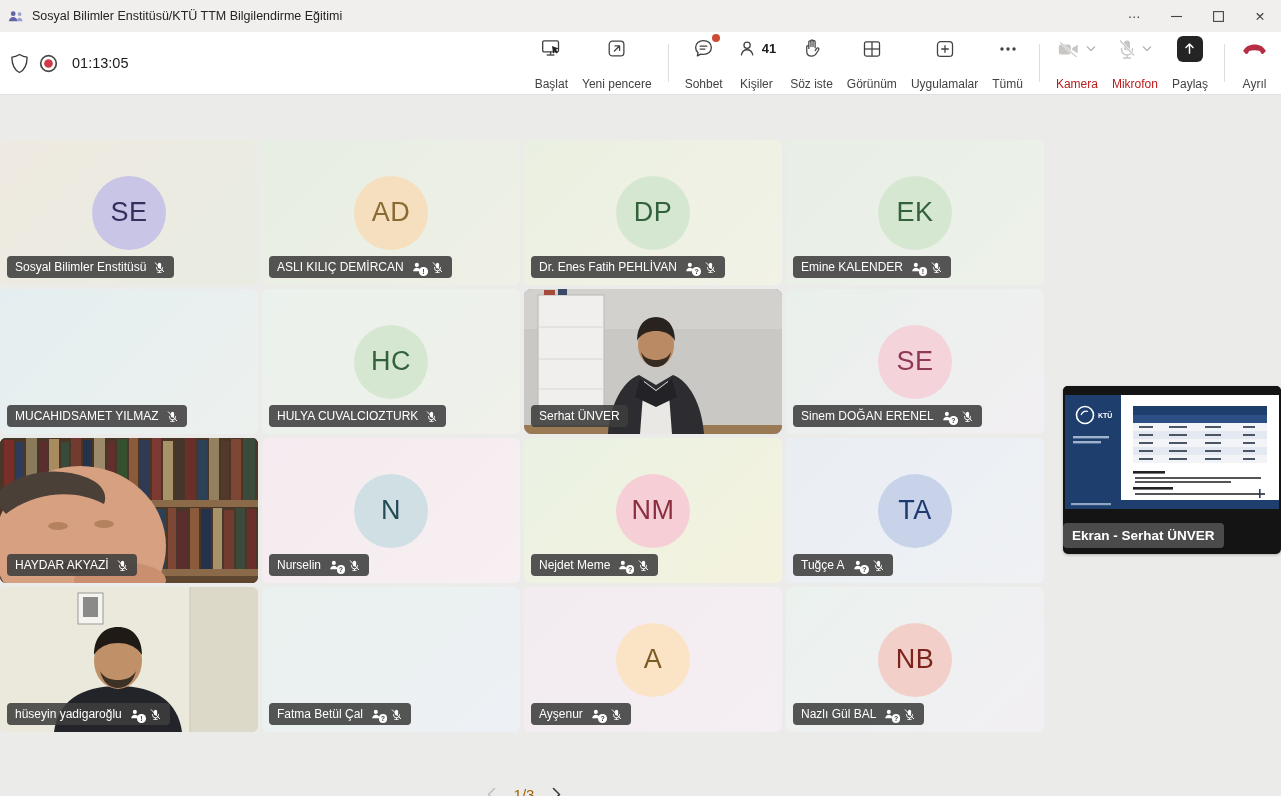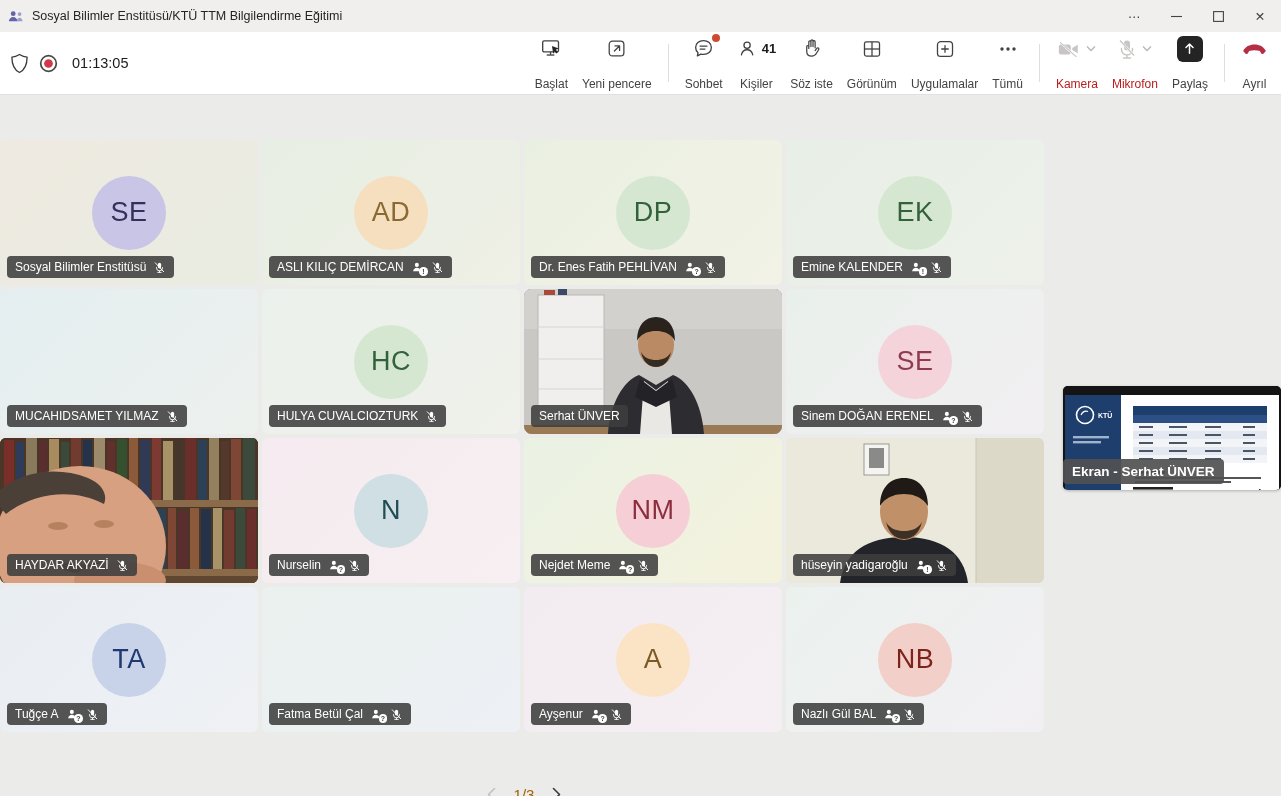--- a/index.html
+++ b/index.html
@@ -36,21 +36,21 @@
   .tile .scene{position:absolute;inset:0;width:100%;height:100%;}
   .avatar{position:absolute;left:50%;top:50%;transform:translate(-50%,-50%);width:74px;height:74px;border-radius:50%;
     background:var(--av-bg,#ddd);color:var(--av-fg,#333);display:flex;align-items:center;justify-content:center;
     font-size:27px;font-weight:400;letter-spacing:.5px;}
   .pill{position:absolute;left:7px;bottom:7px;display:flex;align-items:center;gap:7px;background:rgba(62,62,62,.88);
     color:#fff;font-size:12px;padding:4px 8px;border-radius:4px;white-space:nowrap;max-width:230px;}
   .pbadge{position:relative;display:inline-flex;}
   .bdot{position:absolute;right:-4px;bottom:-2px;width:8.5px;height:8.5px;border-radius:50%;background:#fff;color:#3d3d3d;
     font-size:7px;font-weight:bold;font-style:normal;display:flex;align-items:center;justify-content:center;line-height:1;}
   
-  .thumb{position:absolute;left:1063px;top:291px;width:218px;height:104px;border-radius:5px;overflow:hidden;background:#141414;box-shadow:0 1px 3px rgba(0,0,0,.25);}
+  .thumb{position:absolute;left:1063px;top:291px;width:218px;height:168px;border-radius:5px;overflow:hidden;background:#141414;box-shadow:0 1px 3px rgba(0,0,0,.25);}
   .thumb svg{display:block;}
   .thumb .pill{left:0;bottom:6px;font-size:13.5px;font-weight:600;padding:5px 9px;background:rgba(80,80,80,.92);border-radius:4px;}
   
   .pager{position:absolute;left:0;top:690px;width:1048px;display:flex;align-items:center;justify-content:center;gap:16px;}
   .pager .num{font-size:15px;color:#a16207;}
   .pgbtn{display:flex;align-items:center;background:none;border:none;padding:2px;cursor:pointer;}
 </style>
 </head>
 <body>
 
@@ -530,63 +530,63 @@
         <span style="display:flex;">
             <svg width="13" height="13" viewBox="0 0 16 16">
               <rect x="6" y="2.2" width="4" height="7" rx="2" fill="#fff"></rect>
               <path d="M4.3 7.8v.6a3.7 3.7 0 007.4 0v-.6M8 12.3v1.6M5.8 14h4.4" fill="none" stroke="#fff" stroke-width="1.1" stroke-linecap="round"></path>
               <line x1="2.8" y1="2.2" x2="13.2" y2="13.2" stroke="#fff" stroke-width="1.2" stroke-linecap="round"></line>
             </svg>
           </span>
       </div>
     </div>
 
+    <div class="tile" style="--bg1: #e9eef3; --bg2: #eff1f4; --av-bg: #c8d3ea; --av-fg: #1e3a70;">
+      <div class="avatar">
+          <span>TA</span>
+        </div>
+      <div class="pill">
+        <span>Tuğçe A</span>
+        <span class="pbadge">
+            <svg width="13" height="13" viewBox="0 0 16 16">
+              <circle cx="7.2" cy="4.8" r="2.5" fill="#fff"></circle>
+              <path d="M2.6 12.6c.5-2.9 2.3-4.4 4.6-4.4 2.3 0 4.1 1.5 4.6 4.4z" fill="#fff"></path>
+            </svg>
+            <i class="bdot">?</i>
+          </span>
+        <span style="display:flex;">
+            <svg width="13" height="13" viewBox="0 0 16 16">
+              <rect x="6" y="2.2" width="4" height="7" rx="2" fill="#fff"></rect>
+              <path d="M4.3 7.8v.6a3.7 3.7 0 007.4 0v-.6M8 12.3v1.6M5.8 14h4.4" fill="none" stroke="#fff" stroke-width="1.1" stroke-linecap="round"></path>
+              <line x1="2.8" y1="2.2" x2="13.2" y2="13.2" stroke="#fff" stroke-width="1.2" stroke-linecap="round"></line>
+            </svg>
+          </span>
+      </div>
+    </div>
+
     <div class="tile" style="--bg1: #e8e6da; --bg2: #e8e6da;">
       <svg class="scene" viewBox="0 0 258 145" preserveAspectRatio="xMidYMid slice">
         <rect width="258" height="145" fill="#ebe9dc"></rect>
         <rect x="190" width="68" height="145" fill="#dcd9c8"></rect>
         <line x1="190" y1="0" x2="190" y2="145" stroke="#c9c6b4"></line>
         <rect x="78" y="6" width="25" height="31" fill="#f5f4f0" stroke="#9a9a96"></rect>
         <rect x="83" y="10" width="15" height="20" fill="#8a8a88"></rect>
         <path d="M54 145c4-30 26-46 64-46s60 16 64 46z" fill="#23232a"></path>
         <ellipse cx="118" cy="74" rx="24" ry="28" fill="#c09068"></ellipse>
         <path d="M94 68c0-18 10-28 24-28s24 10 24 28c0 0-6-12-24-12s-24 12-24 12z" fill="#1f1a16"></path>
         <path d="M100 84c3 12 10 17 18 17s15-5 18-17c-4 7-11 9-18 9s-14-2-18-9z" fill="#3d3024"></path>
       </svg>
       <div class="pill">
         <span>hüseyin yadigaroğlu</span>
         <span class="pbadge">
             <svg width="13" height="13" viewBox="0 0 16 16">
               <circle cx="7.2" cy="4.8" r="2.5" fill="#fff"></circle>
               <path d="M2.6 12.6c.5-2.9 2.3-4.4 4.6-4.4 2.3 0 4.1 1.5 4.6 4.4z" fill="#fff"></path>
             </svg>
             <i class="bdot">!</i>
-          </span>
-        <span style="display:flex;">
-            <svg width="13" height="13" viewBox="0 0 16 16">
-              <rect x="6" y="2.2" width="4" height="7" rx="2" fill="#fff"></rect>
-              <path d="M4.3 7.8v.6a3.7 3.7 0 007.4 0v-.6M8 12.3v1.6M5.8 14h4.4" fill="none" stroke="#fff" stroke-width="1.1" stroke-linecap="round"></path>
-              <line x1="2.8" y1="2.2" x2="13.2" y2="13.2" stroke="#fff" stroke-width="1.2" stroke-linecap="round"></line>
-            </svg>
-          </span>
-      </div>
-    </div>
-
-    <div class="tile" style="--bg1: #e9eef3; --bg2: #eff1f4; --av-bg: #c8d3ea; --av-fg: #1e3a70;">
-      <div class="avatar">
-          <span>TA</span>
-        </div>
-      <div class="pill">
-        <span>Tuğçe A</span>
-        <span class="pbadge">
-            <svg width="13" height="13" viewBox="0 0 16 16">
-              <circle cx="7.2" cy="4.8" r="2.5" fill="#fff"></circle>
-              <path d="M2.6 12.6c.5-2.9 2.3-4.4 4.6-4.4 2.3 0 4.1 1.5 4.6 4.4z" fill="#fff"></path>
-            </svg>
-            <i class="bdot">?</i>
           </span>
         <span style="display:flex;">
             <svg width="13" height="13" viewBox="0 0 16 16">
               <rect x="6" y="2.2" width="4" height="7" rx="2" fill="#fff"></rect>
               <path d="M4.3 7.8v.6a3.7 3.7 0 007.4 0v-.6M8 12.3v1.6M5.8 14h4.4" fill="none" stroke="#fff" stroke-width="1.1" stroke-linecap="round"></path>
               <line x1="2.8" y1="2.2" x2="13.2" y2="13.2" stroke="#fff" stroke-width="1.2" stroke-linecap="round"></line>
             </svg>
           </span>
       </div>
     </div>

